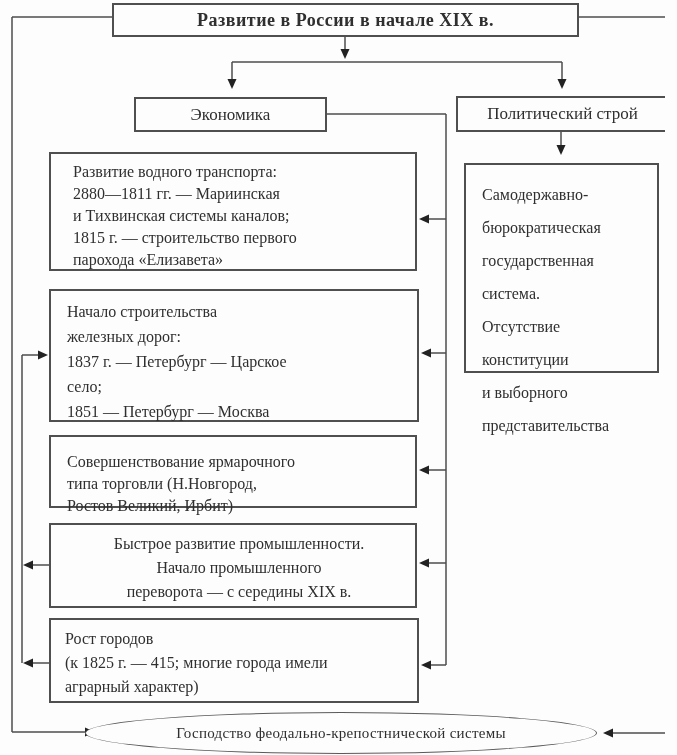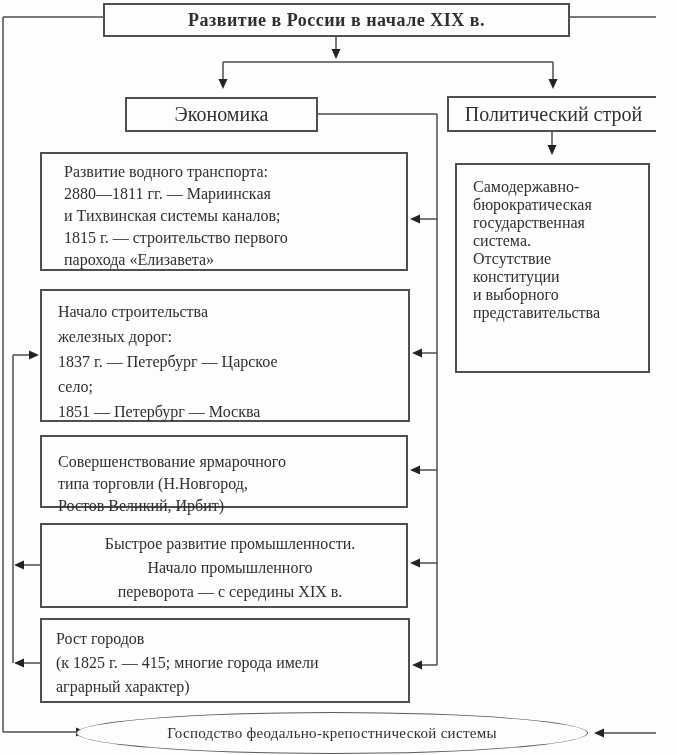--- a/index.html
+++ b/index.html
@@ -1,29 +1,30 @@
 <!DOCTYPE html>
 <html><head>
 <meta charset="utf-8">
 <style>
   html,body{margin:0;padding:0;background:#fdfdfd;}
   #stage{
     position:relative;width:656px;height:755px;background:#fdfdfd;
     font-family:"Liberation Serif","DejaVu Serif",serif;color:#2f2f2f;
     overflow:hidden;
+    margin-left:9px;
   }
   #wires{position:absolute;left:0;top:0;width:677px;height:755px;z-index:0;}
   .node{
     position:absolute;box-sizing:border-box;background:#fdfdfd;
     border:2px solid #4f4f4f;z-index:1;
     font-size:16px;white-space:pre-line;
   }
   .centered{display:flex;align-items:center;justify-content:center;white-space:nowrap;}
   .title{font-weight:bold;font-size:18px;letter-spacing:0.5px;}
-  .branch{font-size:20px;}
+  .branch{font-size:17px;}
   .ellipse{
     position:absolute;box-sizing:border-box;z-index:1;background:#fdfdfd;
     border:1.5px solid #5a5a5a;border-radius:50% / 50%;
     font-size:15px;letter-spacing:0.3px;
   }
   line{stroke:#4d4d4d;stroke-width:1.5;}
   polygon{fill:#222;stroke:none;}
 </style>
 </head>
 <body>
@@ -103,21 +104,21 @@
 Ростов Великий, Ирбит)</div>
 
   <div class="node" style="left:40px;top:523px;width:368px;height:85px;padding:7px 8px 0 20px;line-height:24px;text-align:center;">Быстрое развитие промышленности.
 Начало промышленного
 переворота — с середины XIX в.</div>
 
   <div class="node" style="left:40px;top:618px;width:370px;height:85px;padding:7px 6px 0 14px;line-height:24px;">Рост городов
 (к 1825 г. — 415; многие города имели
 аграрный характер)</div>
 
-  <div class="node" style="left:455px;top:163px;width:195px;height:210px;padding:13px 6px 0 16px;line-height:18px;">Самодержавно-
+  <div class="node" style="left:455px;top:163px;width:195px;height:210px;padding:13px 6px 0 16px;line-height:33px;">Самодержавно-
 бюрократическая
 государственная
 система.
 Отсутствие
 конституции
 и выборного
 представительства</div>
 
   <div class="ellipse centered" style="left:76px;top:712px;width:512px;height:42px;">
     <span>Господство феодально-крепостнической системы</span>

